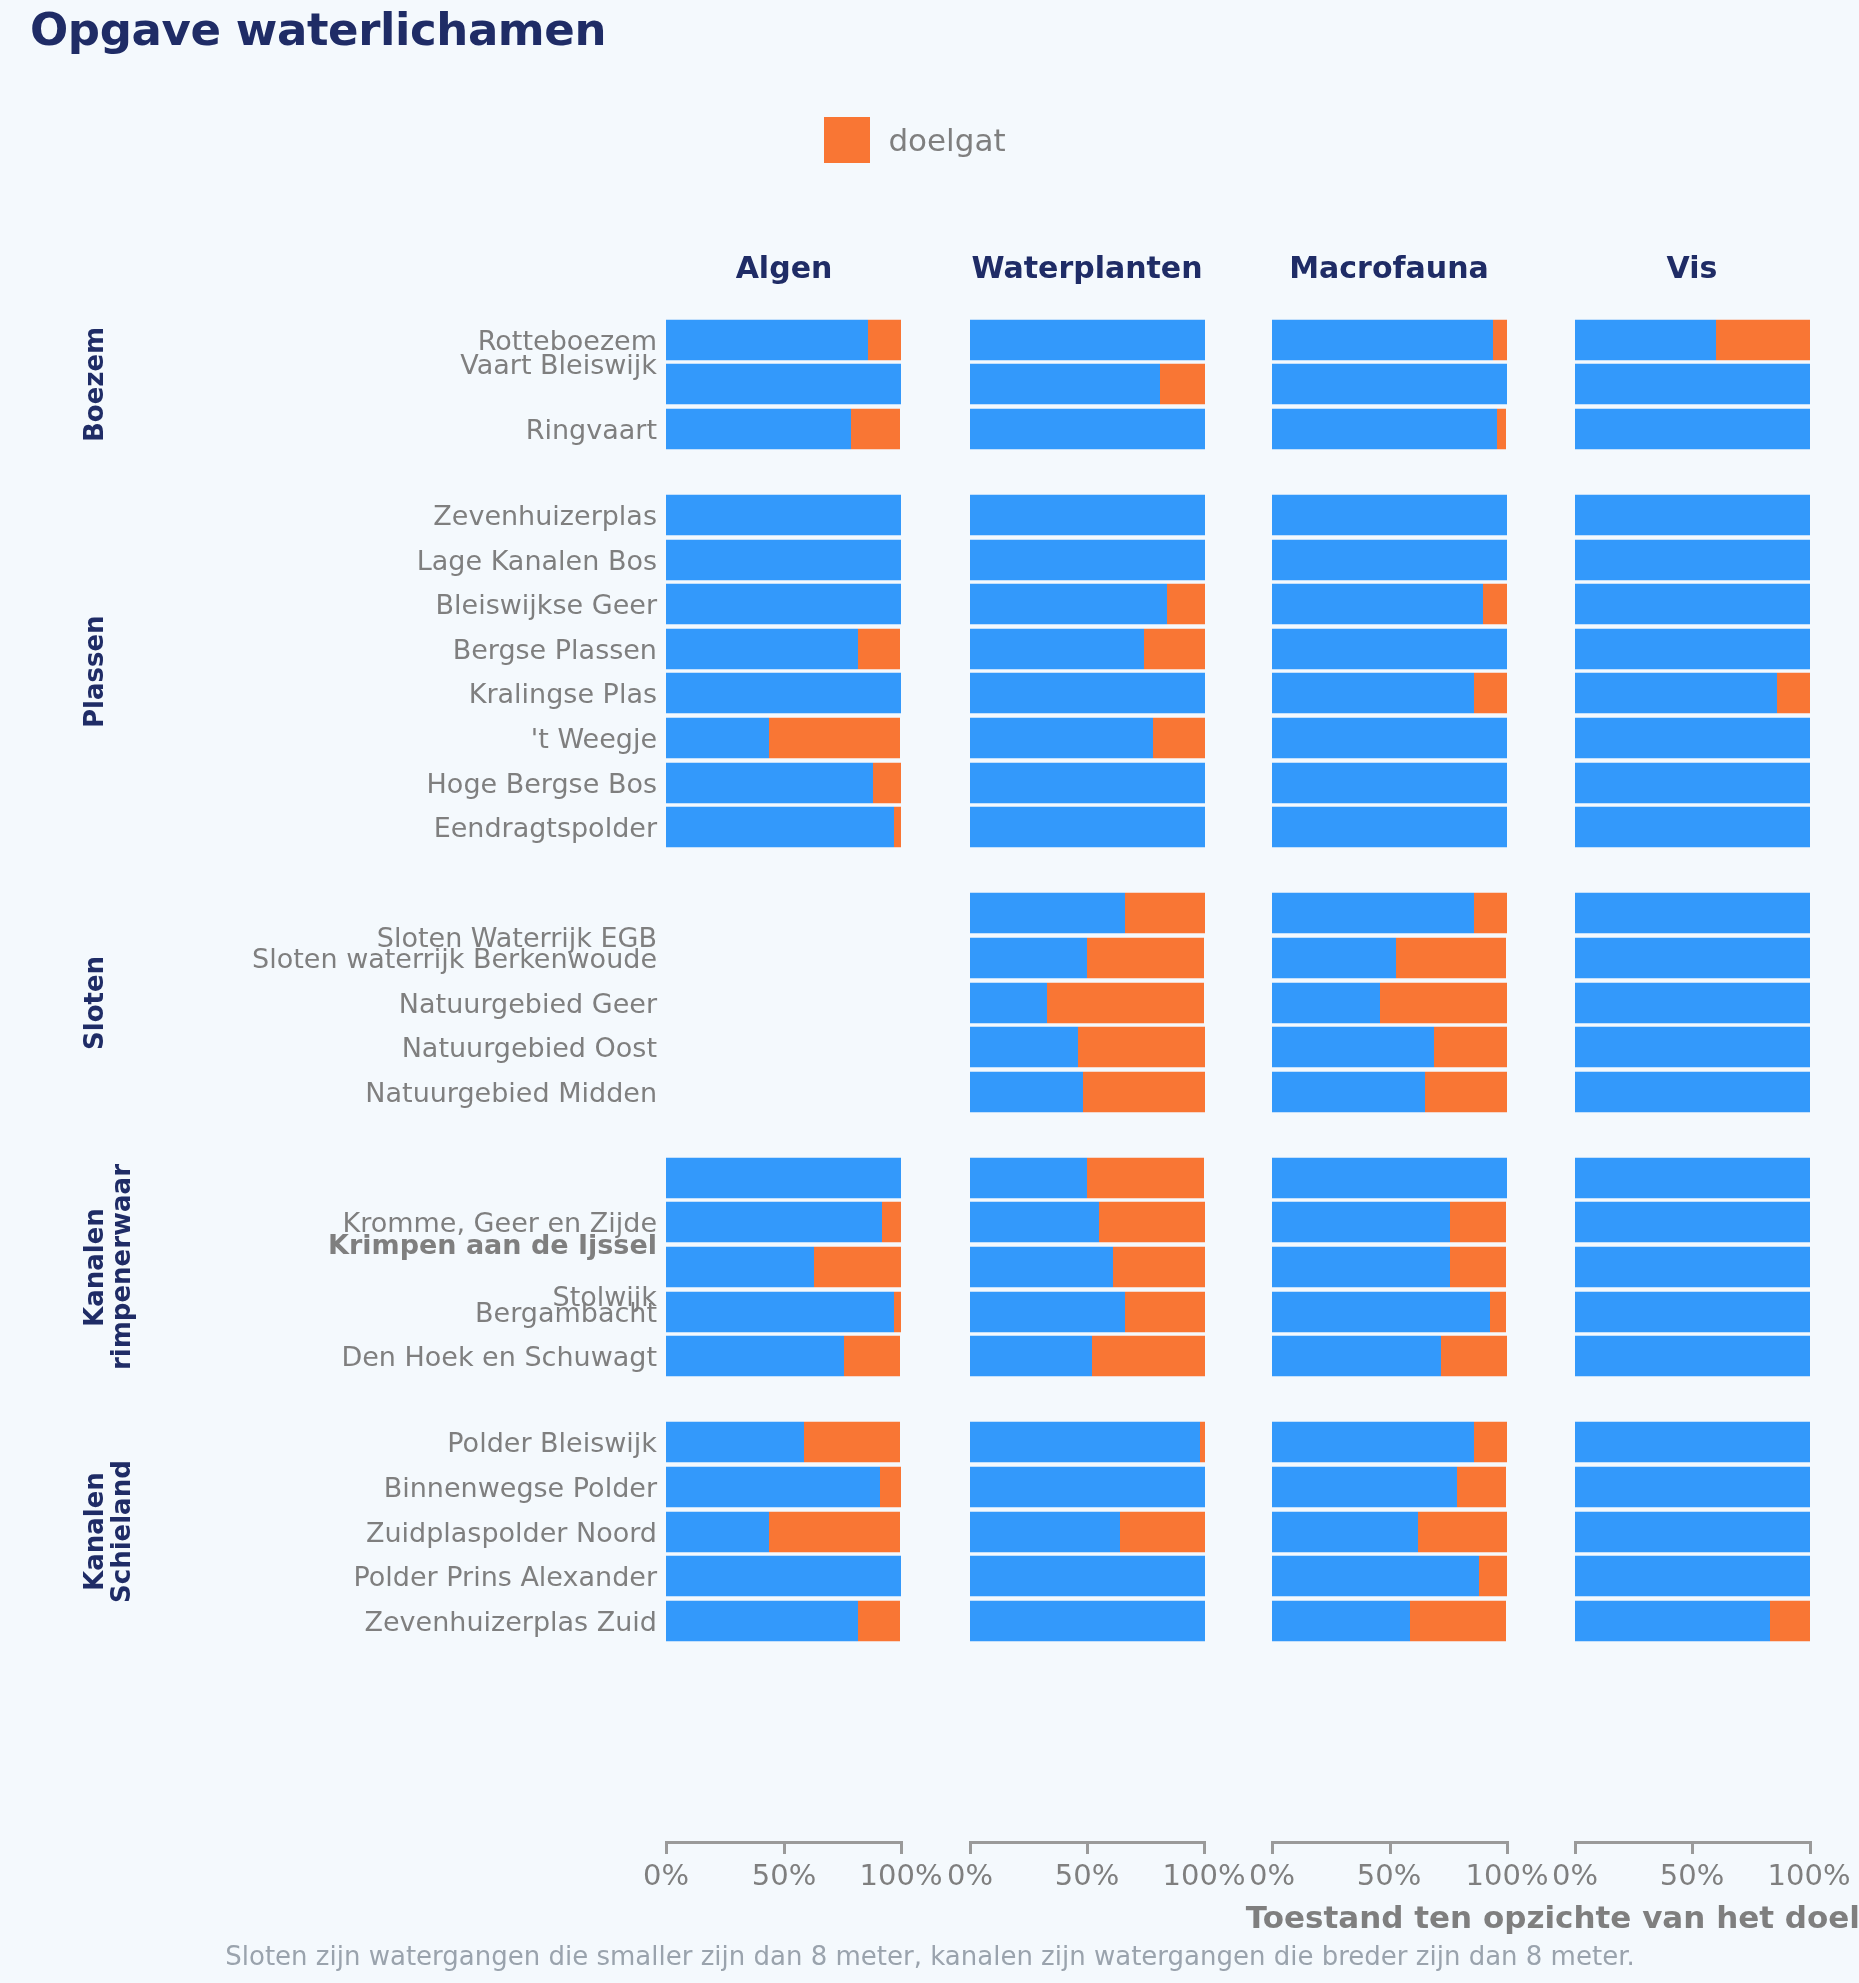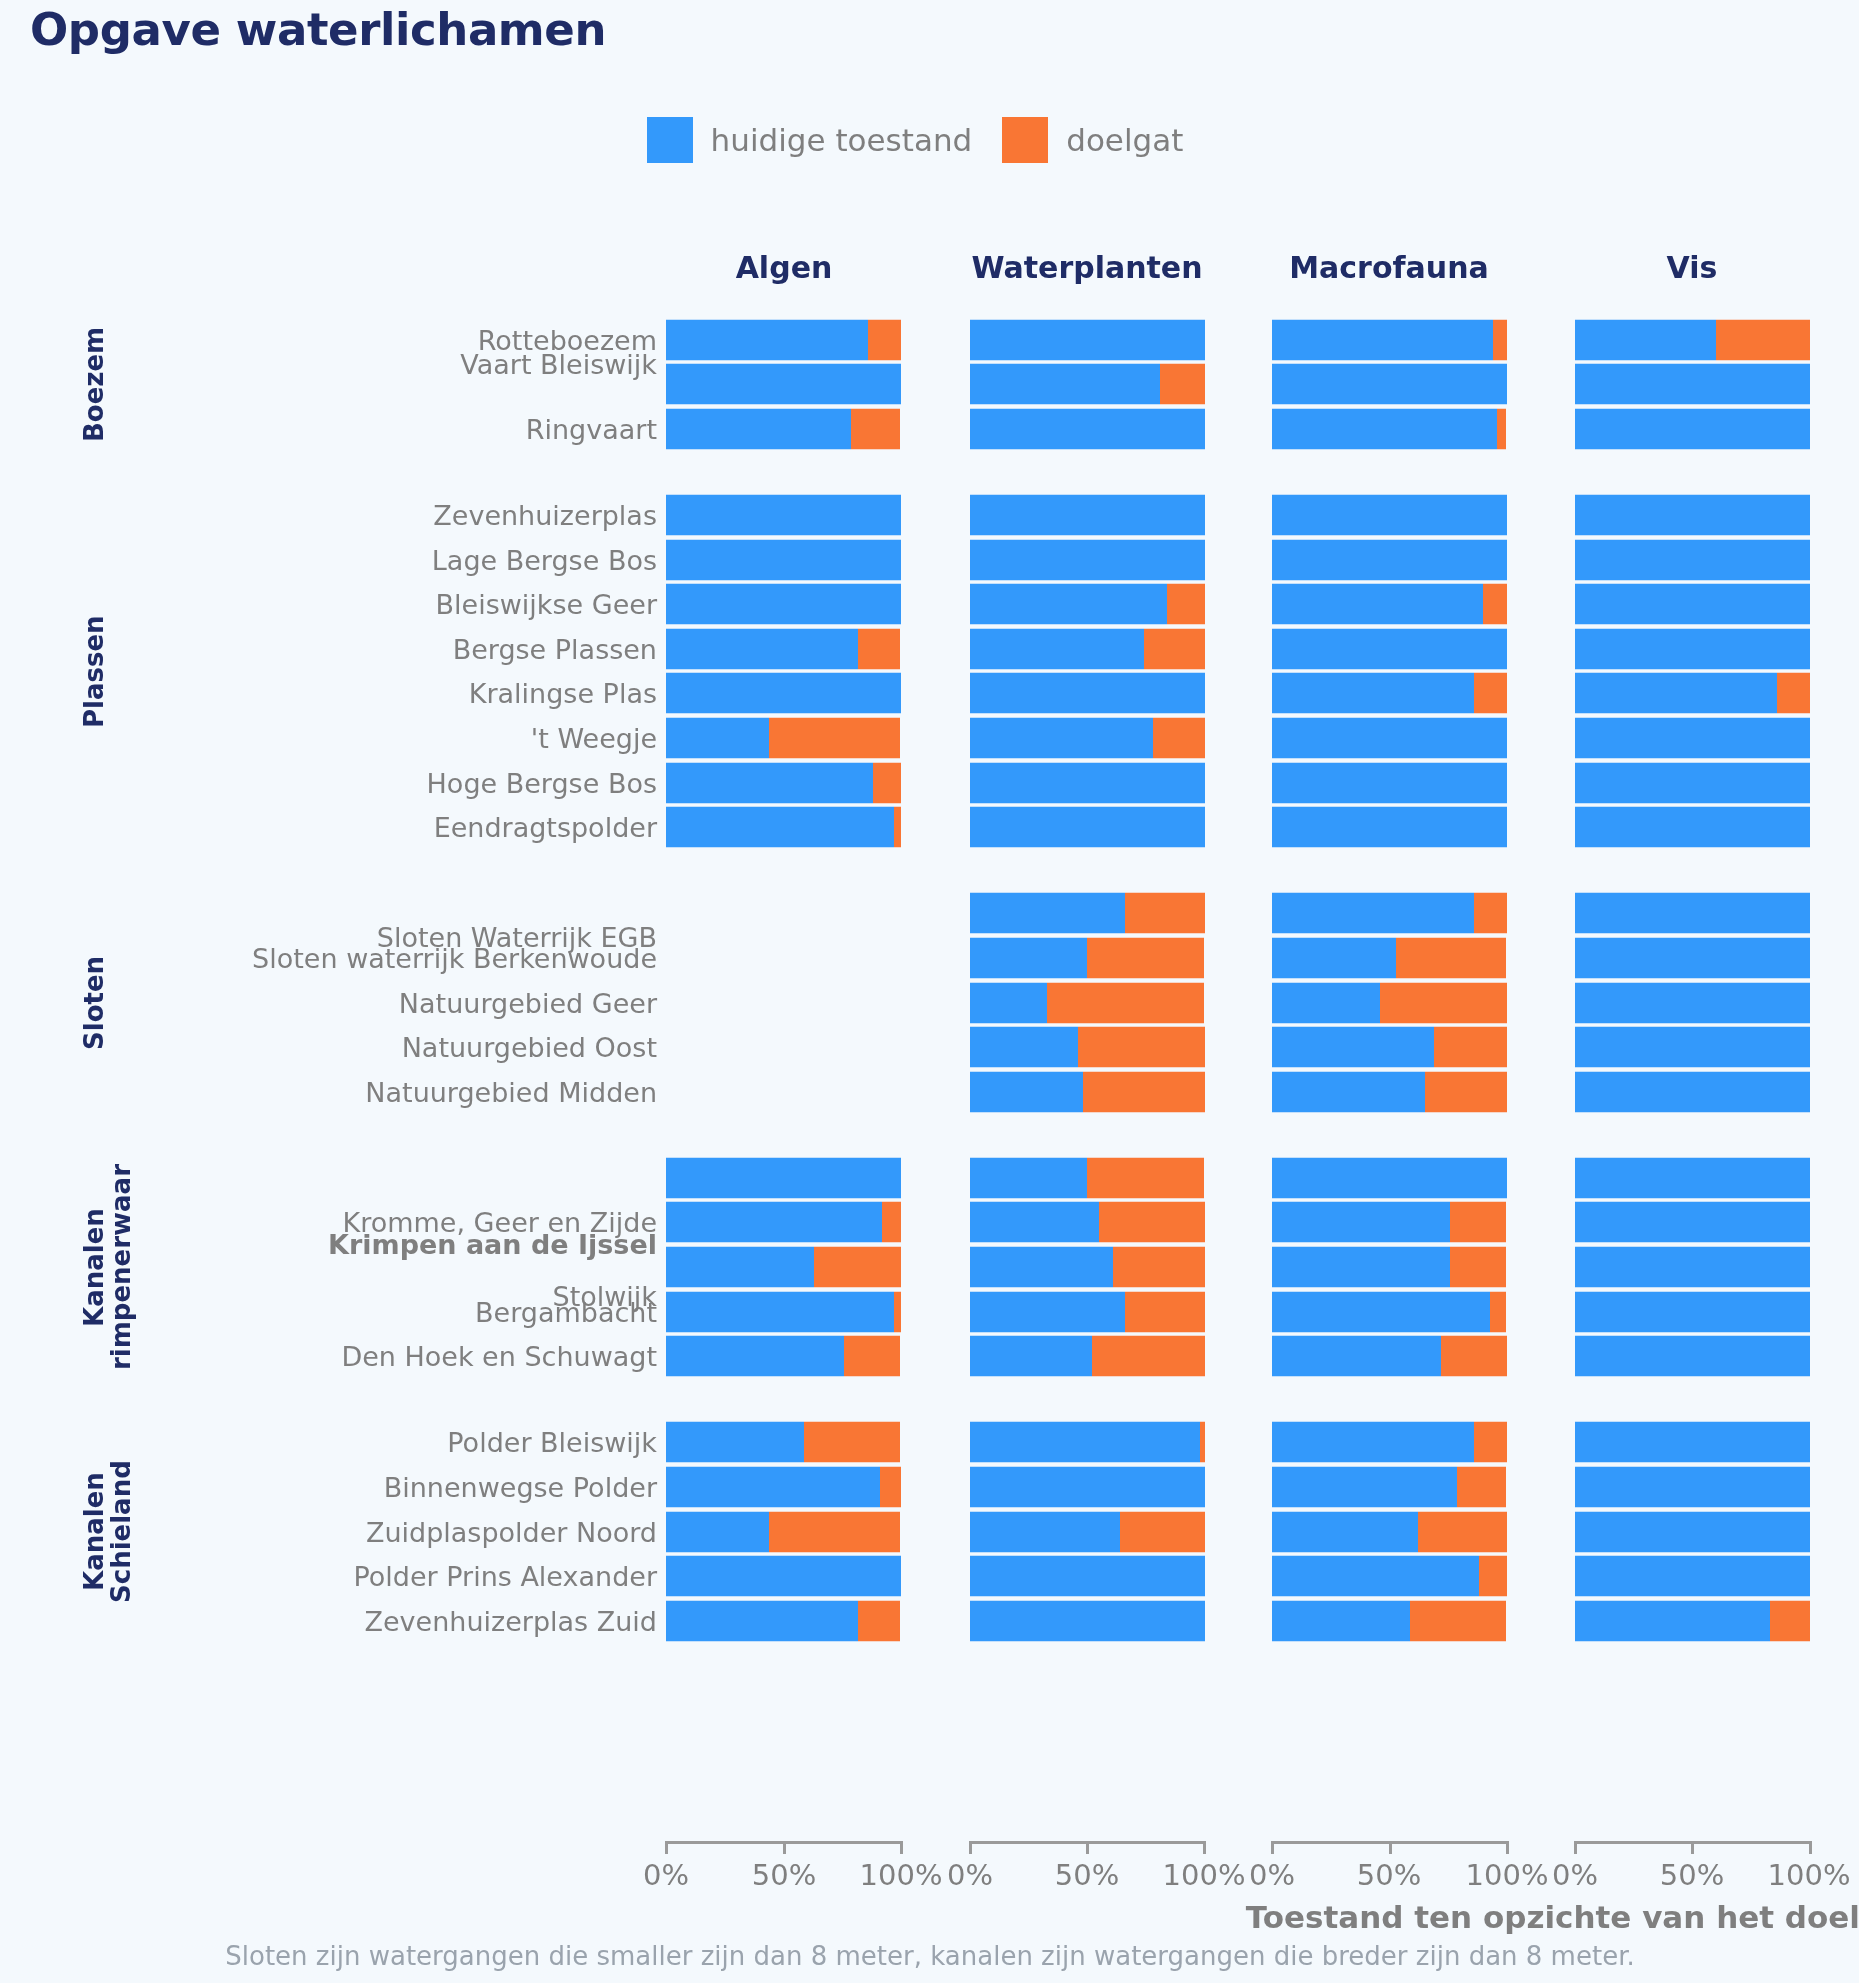--- a/index.html
+++ b/index.html
@@ -145,24 +145,20 @@
     font-size: 26px;
     color: #9aa3ad;
   }
 </style>
 </head>
 <body>
 
 <div class="title">Opgave waterlichamen</div>
 
 <div class="legend" id="legend">
-    <div class="legend-item">
-      <span class="legend-swatch" style="background: rgb(51, 153, 251);"></span>
-      <span class="legend-label">huidige toestand</span>
-    </div>
     <div class="legend-item">
       <span class="legend-swatch" style="background: rgb(249, 118, 52);"></span>
       <span class="legend-label">doelgat</span>
     </div>
   </div>
 
 <div id="grid">
     <div class="col-header" style="left: 784px;">Algen</div>
     <div class="col-header" style="left: 1087px;">Waterplanten</div>
     <div class="col-header" style="left: 1389px;">Macrofauna</div>
@@ -220,21 +216,21 @@
     </div>
     <div class="bar-track" style="left: 970px; width: 235px; top: 515px;">
       <div class="bar-blue" style="width: 235px;"></div>
     </div>
     <div class="bar-track" style="left: 1272px; width: 235px; top: 515px;">
       <div class="bar-blue" style="width: 235px;"></div>
     </div>
     <div class="bar-track" style="left: 1575px; width: 235px; top: 515px;">
       <div class="bar-blue" style="width: 235px;"></div>
     </div>
-    <div class="row-label" style="top: 560px;">Lage Bergse Bos</div>
+    <div class="row-label" style="top: 560px;">Lage Kanalen Bos</div>
     <div class="bar-track" style="left: 666px; width: 235px; top: 560px;">
       <div class="bar-blue" style="width: 235px;"></div>
     </div>
     <div class="bar-track" style="left: 970px; width: 235px; top: 560px;">
       <div class="bar-blue" style="width: 235px;"></div>
     </div>
     <div class="bar-track" style="left: 1272px; width: 235px; top: 560px;">
       <div class="bar-blue" style="width: 235px;"></div>
     </div>
     <div class="bar-track" style="left: 1575px; width: 235px; top: 560px;">

